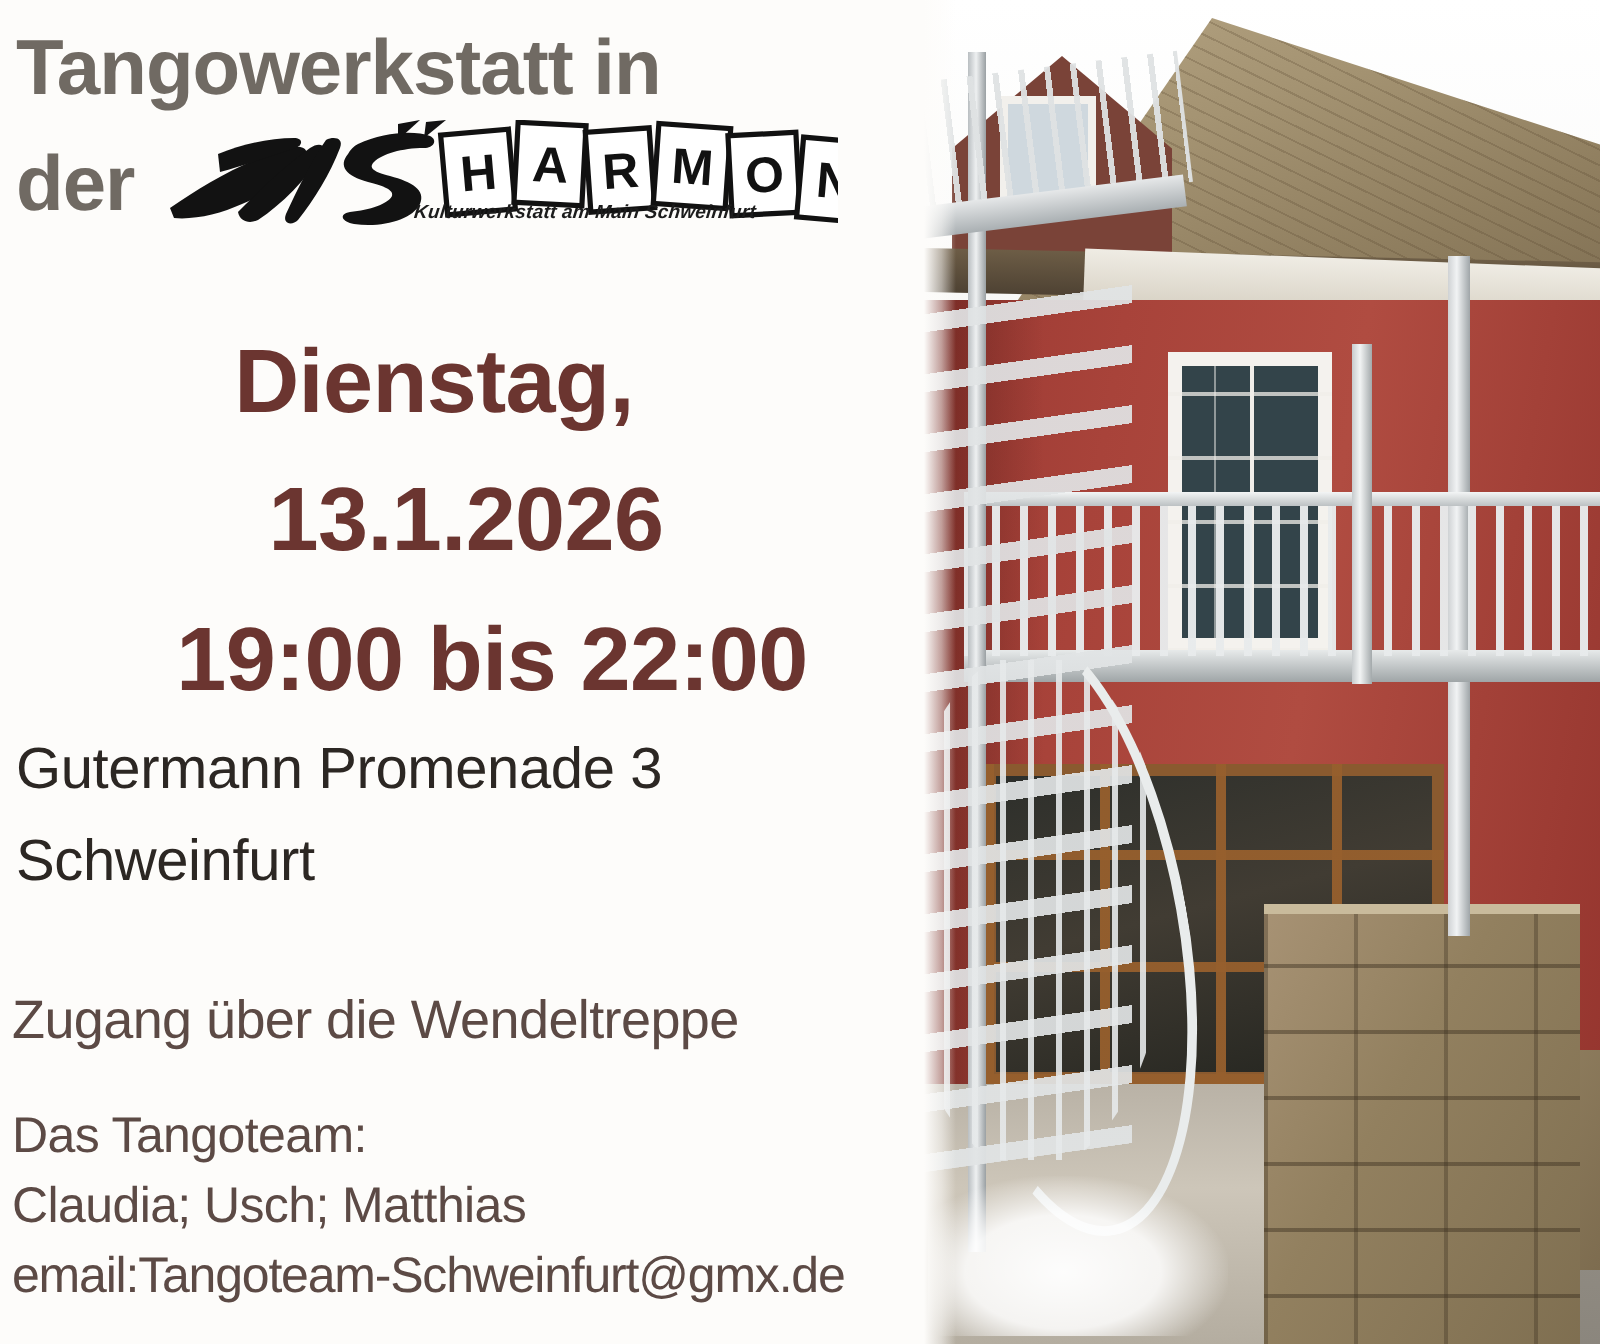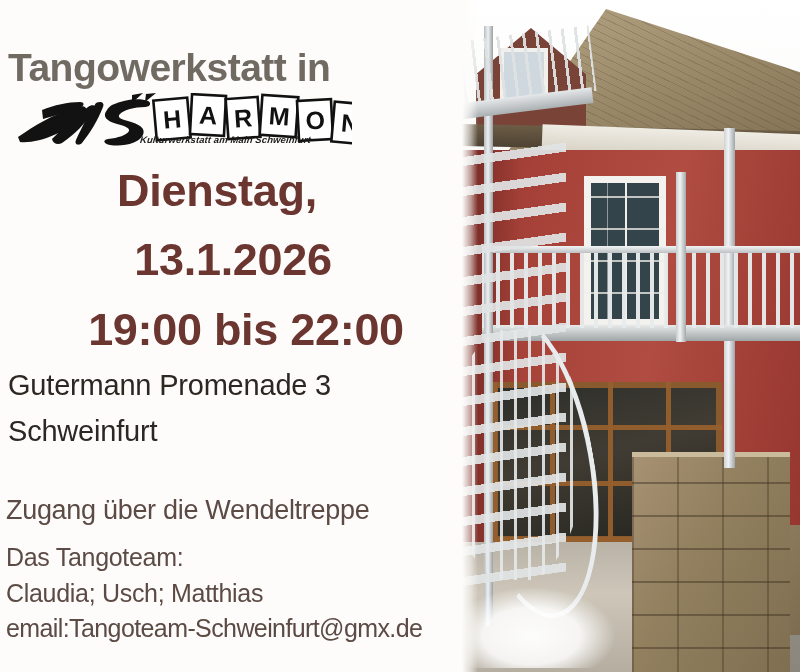--- a/index.html
+++ b/index.html
@@ -250,21 +250,20 @@
   
   .headline {
     position: absolute;
     left: 8px; top: 10px;
     width: 450px;
     color: #706a63;
     font-size: 39px;
     font-weight: bold;
     letter-spacing: -0.5px;
     line-height: 1.28;
-    margin-top: 33px;
   }
   .headline .l1 { display: block; }
   .headline .l2 {
     display: flex;
     align-items: flex-end;
     gap: 8px;
   }
 
   
   .logo {
@@ -317,21 +316,21 @@
 
   .access {
     position: absolute;
     left: 6px; top: 497px;
     width: 460px;
     color: #5c4a45;
     font-size: 27px;
     line-height: 1.0;
     letter-spacing: -0.3px;
   }
-  .access .access-line { display: block; margin-bottom: 20px; }
+  .access .access-line { display: block; margin-bottom: 30px; }
   .team-label {
     display: inline-block;
     text-underline-offset: 3px;
     font-size: 25px;
   }
   .team-wrap { display: block; margin-bottom: 10px; }
   .team-names { display: block; font-size: 25px; margin-bottom: 10px; }
   .email { display: block; font-size: 25px; letter-spacing: -0.6px; }
 </style>
 </head>
@@ -378,20 +377,21 @@
     <div class="spiral-bars"></div>
     <div class="spiral-rail"></div>
 
     <div class="snow-patch"></div>
     <div class="photo-fade-left"></div>
   </div>
 
   <div class="headline">
     <span class="l1">Tangowerkstatt in</span>
     <span class="l2">
+      <span>der</span>
 
       <span class="logo">
         <svg width="340" height="58" viewBox="0 0 340 58" xmlns="http://www.w3.org/2000/svg" aria-hidden="true">
 
           <g fill="#121212">
             <path d="M6 44 C22 33, 40 22, 62 15 C70 12, 76 13, 74 19 C71 28, 56 36, 42 42 C31 47, 18 50, 8 49 Z"></path>
             <path d="M30 17 C42 12, 56 9, 68 9 C72 9, 73 12, 69 14 C57 18, 42 23, 31 26 Z"></path>
             <path d="M40 46 C50 36, 62 24, 76 14 C80 11, 85 12, 82 17 C74 30, 62 42, 50 50 C46 52, 41 51, 40 46 Z"></path>
             <path d="M84 10 C88 8, 93 9, 91 14 C86 27, 78 40, 70 50 C67 53, 62 52, 64 47 C70 34, 77 20, 84 10 Z"></path>
             <path d="M100 12 C113 6, 128 5, 136 8 C140 10, 138 14, 133 14 C122 14, 112 17, 108 21 C105 24, 108 26, 116 28 C127 31, 134 35, 131 42 C127 50, 112 54, 98 52 C92 51, 90 47, 96 46 C106 45, 115 42, 117 38 C118 35, 113 33, 105 31 C94 28, 90 23, 95 17 C96 15, 98 13, 100 12 Z"></path>

